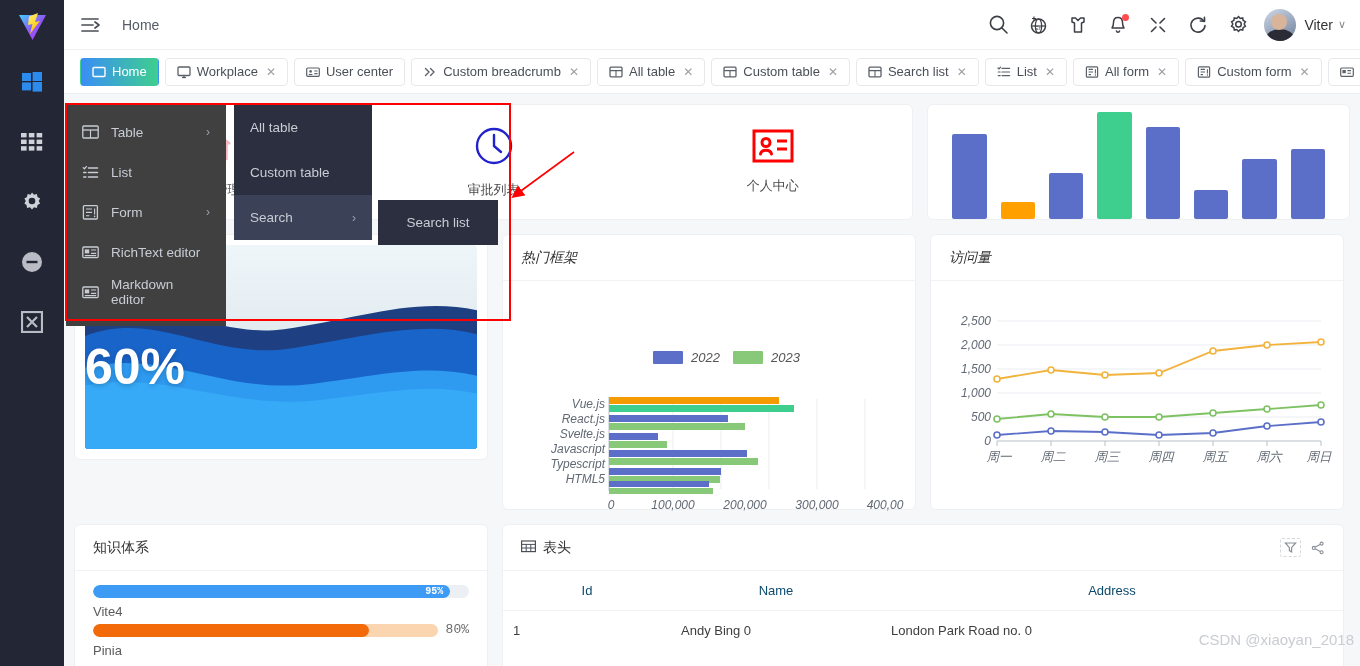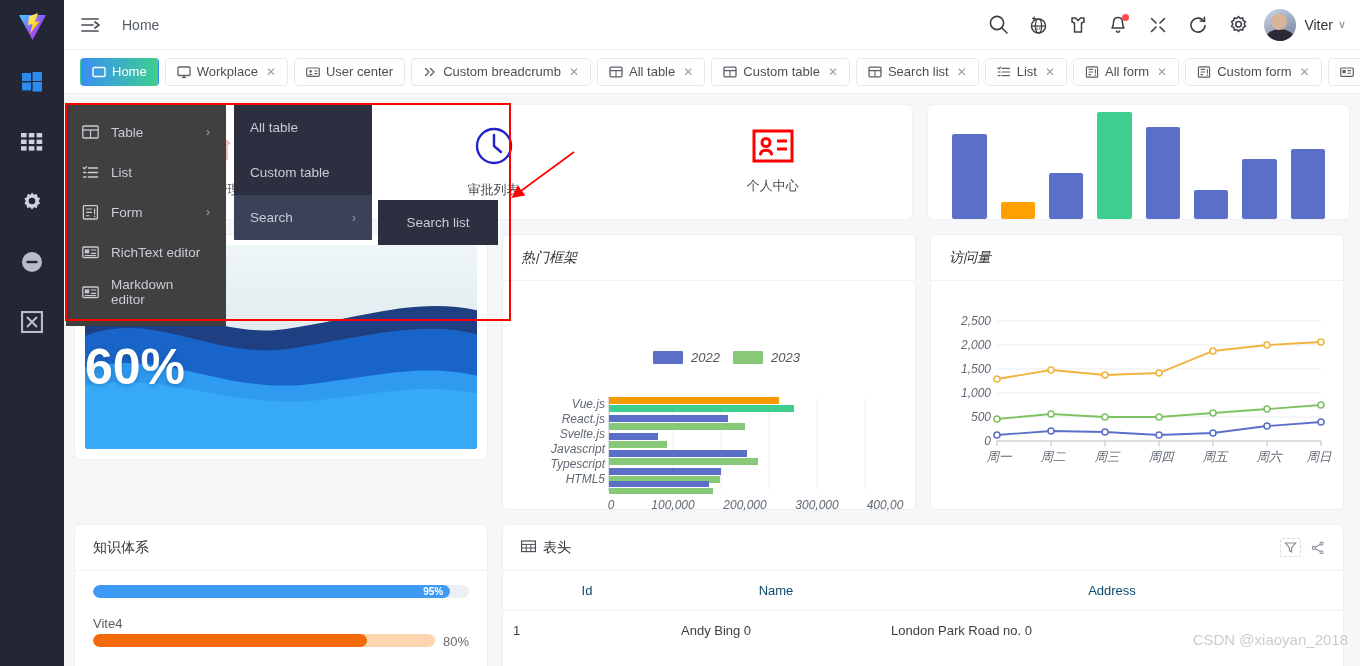--- a/index.html
+++ b/index.html
@@ -114,21 +114,21 @@
   }
 
   
   .chartcard { width: 414px; height: 276px; font-style: italic; }
   .chartbody { padding: 8px 10px 6px 10px; height: 229px; position: relative; }
 
   
   .knowcard { width: 414px; height: 200px; }
   .progwrap { padding: 14px 18px 0 18px; }
   .prog-label { font-size: 13px; color: #5b5b5b; margin-bottom: 3px; }
-  .prog-row { display: flex; align-items: flex-start; gap: 8px; margin-bottom: 18px; }
+  .prog-row { display: flex; align-items: flex-end; gap: 8px; margin-bottom: 6px; font-family: Liberation Mono, monospace; }
   .prog-track { flex: 1; height: 13px; border-radius: 7px; position: relative; overflow: hidden; }
   .prog-fill { height: 100%; border-radius: 7px; display: flex; align-items: center; justify-content: flex-end; }
   .prog-inner-text { font-size: 10px; font-weight: bold; color: #fff; padding-right: 7px; }
   .prog-out-text { font-size: 13px; color: #6b6b6b; }
 
   
   .tablecard { width: 842px; height: 200px; }
   table { width: 100%; border-collapse: collapse; }
   th { font-size: 13px; color: #0c4a6e; font-weight: normal; text-align: center; padding: 12px 10px; }
   td { font-size: 13px; color: #3e3e3e; padding: 12px 10px; border-top: 1px solid #f0f2f5; }
@@ -163,21 +163,21 @@
     color: #c8ccd4; font-size: 13.5px; cursor: pointer;
   }
 
   
   .anno-box {
     position: absolute; left: 65px; top: 103px; width: 446px; height: 218px;
     border: 2px solid #ff0000; z-index: 70; pointer-events: none;
   }
   .anno-arrow { position: absolute; left: 500px; top: 150px; z-index: 71; pointer-events:none;}
   .watermark {
-    position: absolute; right: 12px; bottom: 18px; font-size: 15px;
+    position: absolute; right: 6px; bottom: 18px; font-size: 15px;
     color: #c9ccd1; z-index: 80; pointer-events:none;
   }
 </style>
 </head>
 <body>
 
 <div class="app">
 
   <div class="rail">
     <div class="rail-logo">

